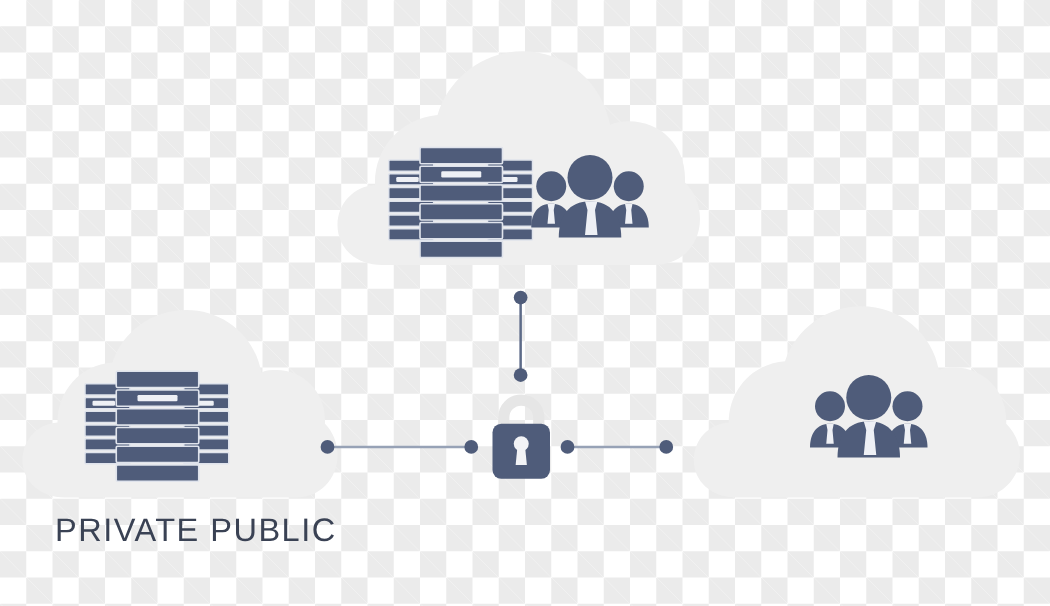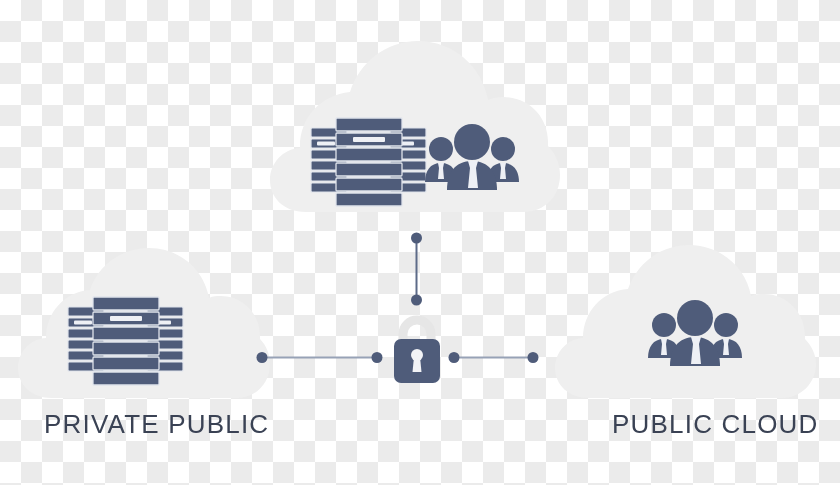--- a/index.html
+++ b/index.html
@@ -171,15 +171,14 @@
     <g>
       <path fill="none" stroke="#e6e6e6" stroke-width="9" d="M403 347 L403 334 A14 14 0 0 1 431 334 L431 347"></path>
       <rect x="394" y="339" width="46" height="44" rx="7" fill="#4f5c7a"></rect>
       <circle cx="417" cy="355" r="6" fill="#f2f3f6"></circle>
       <path d="M414 357 L420 357 L421.5 372 L412.5 372 Z" fill="#f2f3f6"></path>
     </g>
   </svg>
 
   <div class="label" id="label-private">PRIVATE PUBLIC</div>
 
-  <div class="label" id="label-public">PUBLIC CLOUD</div>
 
 </div>
 
 </body></html>

